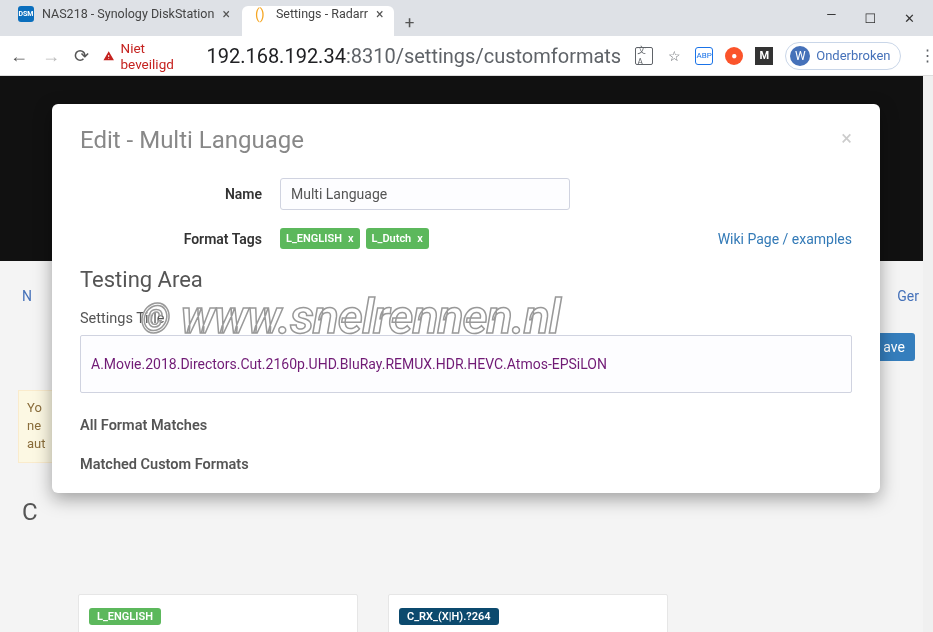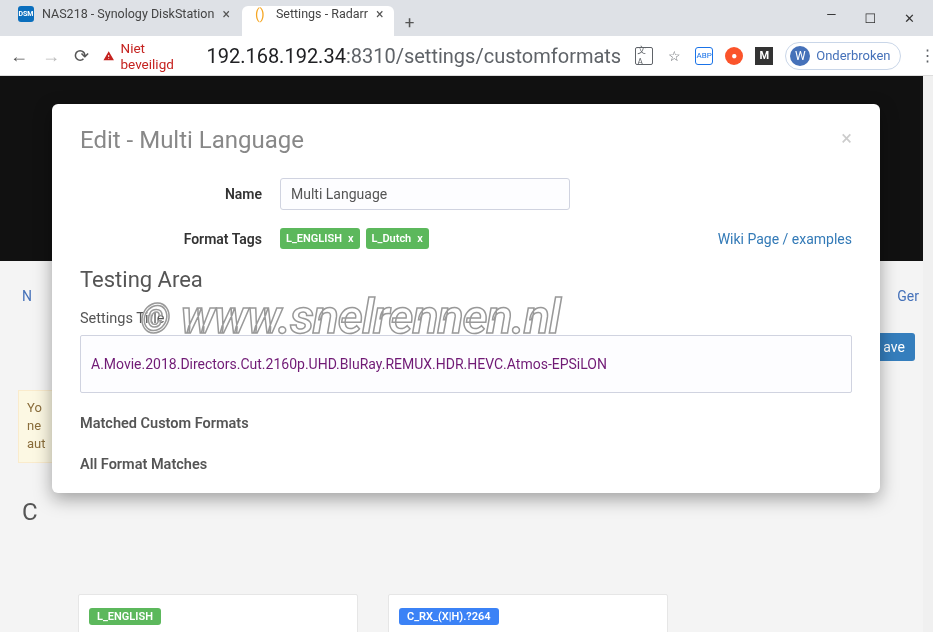--- a/index.html
+++ b/index.html
@@ -150,21 +150,21 @@
   <span>Yo</span><br>
   <span>ne</span><br>
   <span>aut</span>
 </div>
 <span style="position:absolute;left:22px;top:498px;font-size:24px;color:#555;">C</span>
 
 <div class="bg-card" style="left:78px;top:594px;width:280px;">
   <span class="bg-tag" style="background:#5cb85c;">L_ENGLISH</span>
 </div>
 <div class="bg-card" style="left:388px;top:594px;width:280px;">
-  <span class="bg-tag" style="background:#3b82f6;">C_RX_(X|H).?264</span>
+  <span class="bg-tag" style="background:#0c4a6e;">C_RX_(X|H).?264</span>
 </div>
 
 <div class="modal">
   <div class="modal-header">
     <div class="modal-title">Edit - Multi Language</div>
     <div class="modal-close">×</div>
   </div>
 
   <div class="form-row">
     <div class="form-label">Name</div>
@@ -184,18 +184,18 @@
         </span>
     </div>
     <a class="help-link">Wiki Page / examples</a>
   </div>
 
   <div class="section-title">Testing Area</div>
 
   <div class="sub-label">Settings Title</div>
   <input class="full-input" value="A.Movie.2018.Directors.Cut.2160p.UHD.BluRay.REMUX.HDR.HEVC.Atmos-EPSiLON" style="">
 
+  <div class="sub-section" style="margin-top:24px;">All Format Matches</div>
   <div class="sub-section">Matched Custom Formats</div>
-  <div class="sub-section" style="margin-top:24px;">All Format Matches</div>
 
 </div>
 
 <div class="watermark"><span class="copy">©</span> <span>www.snelrennen.nl</span></div>
 
 </body></html>

